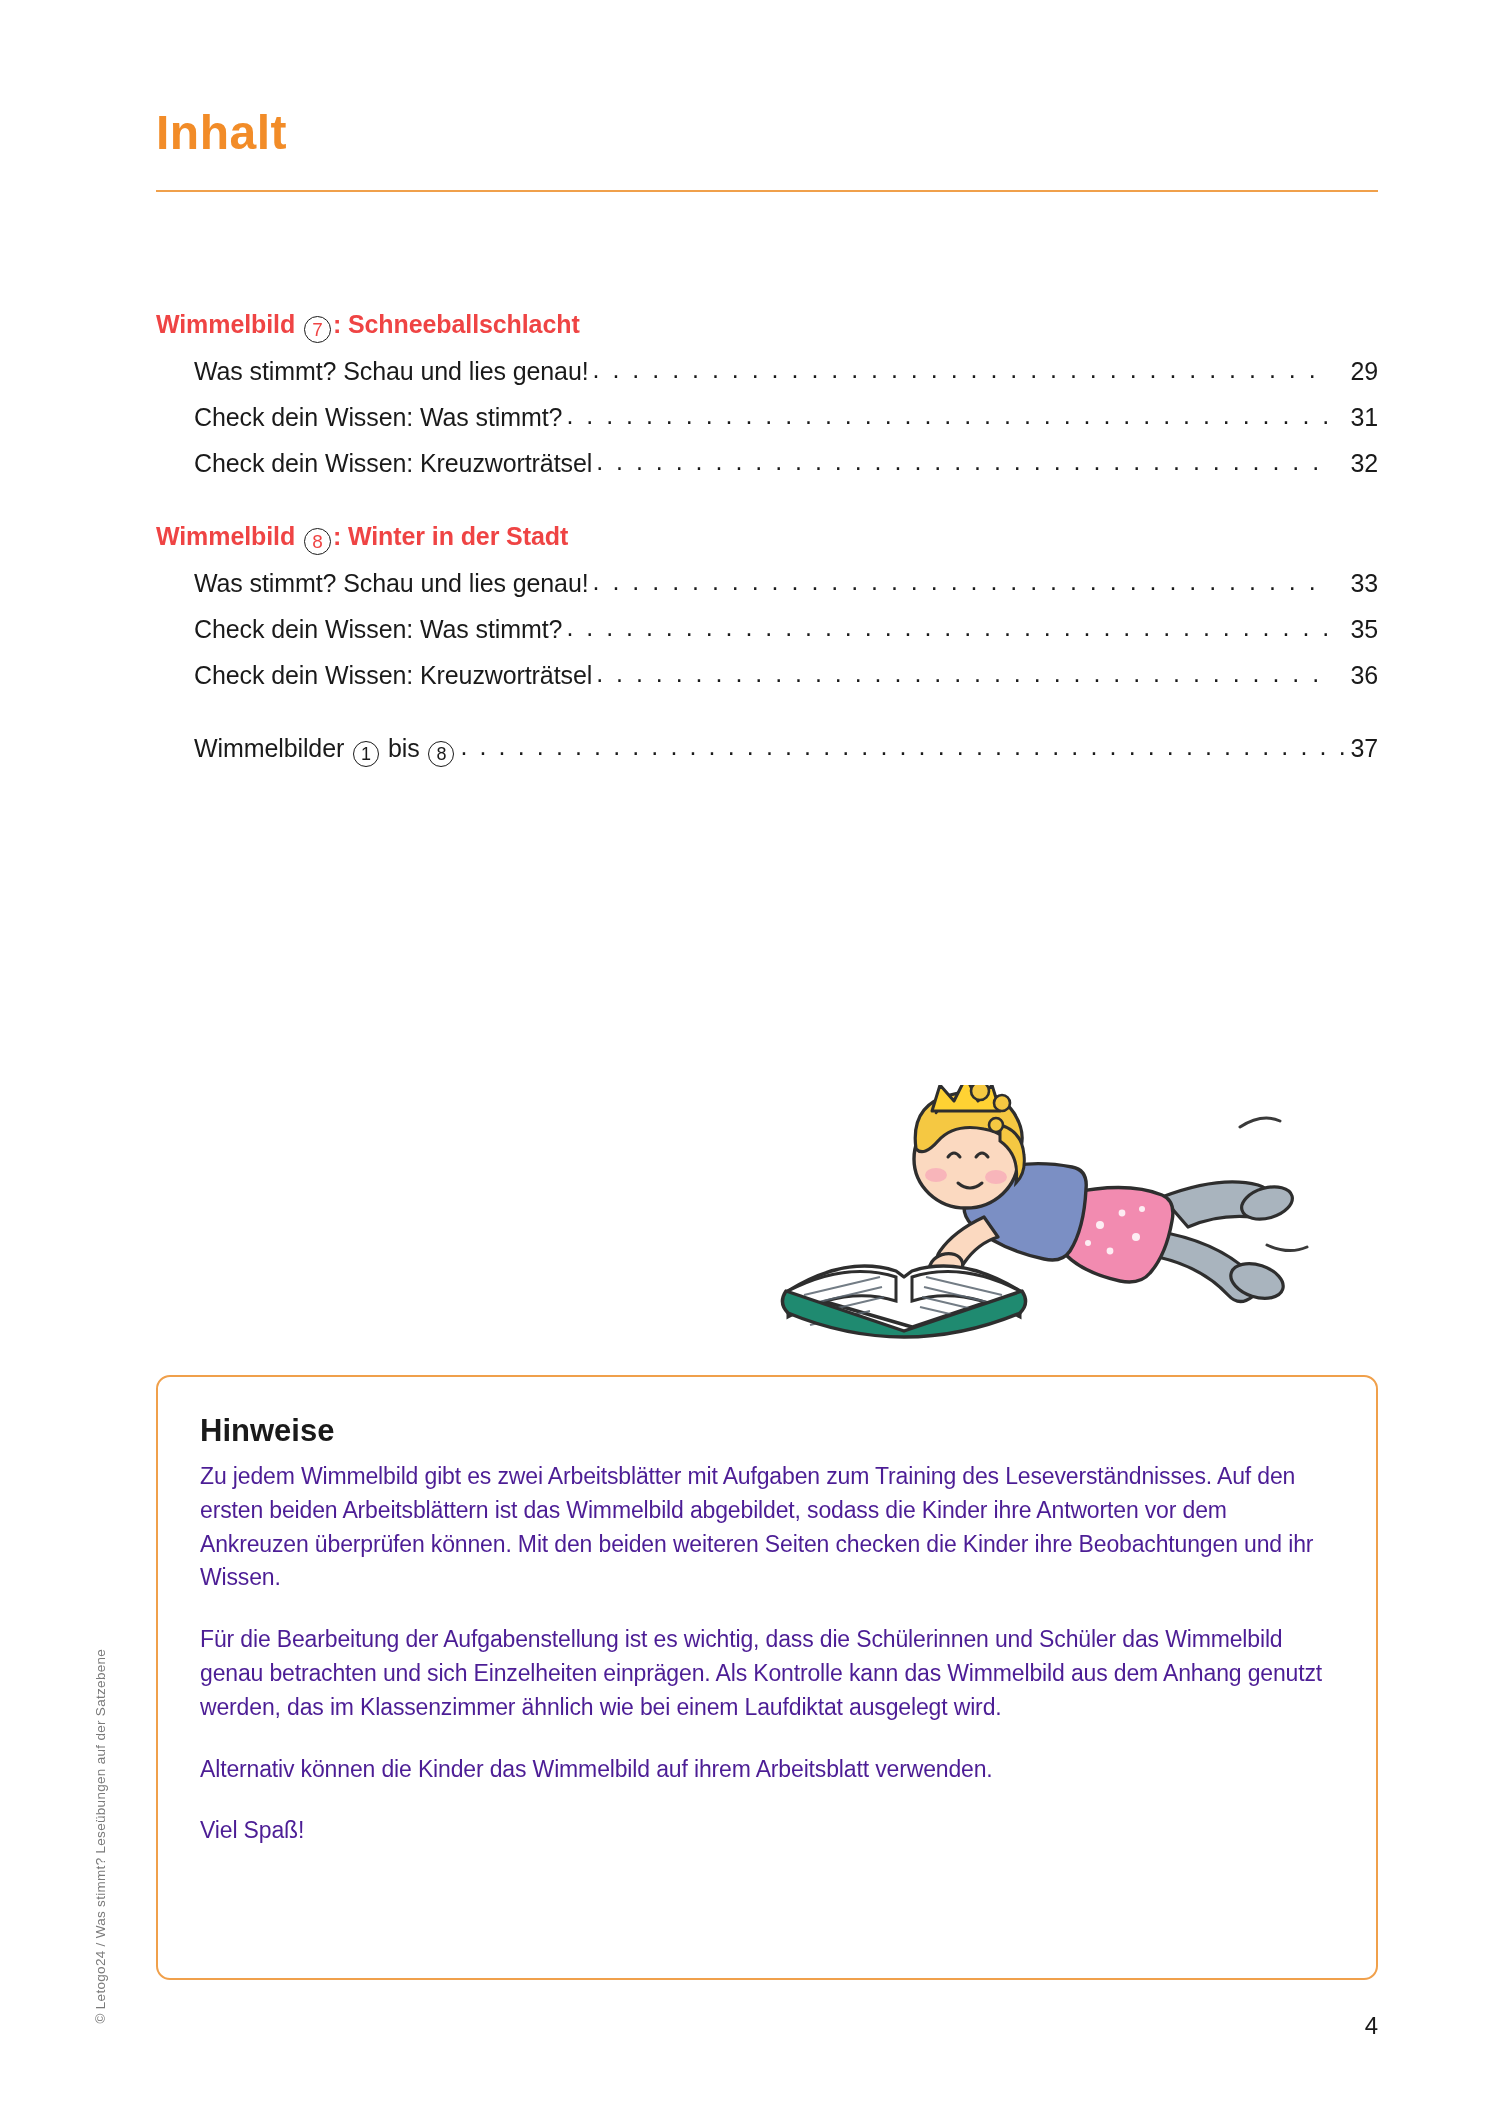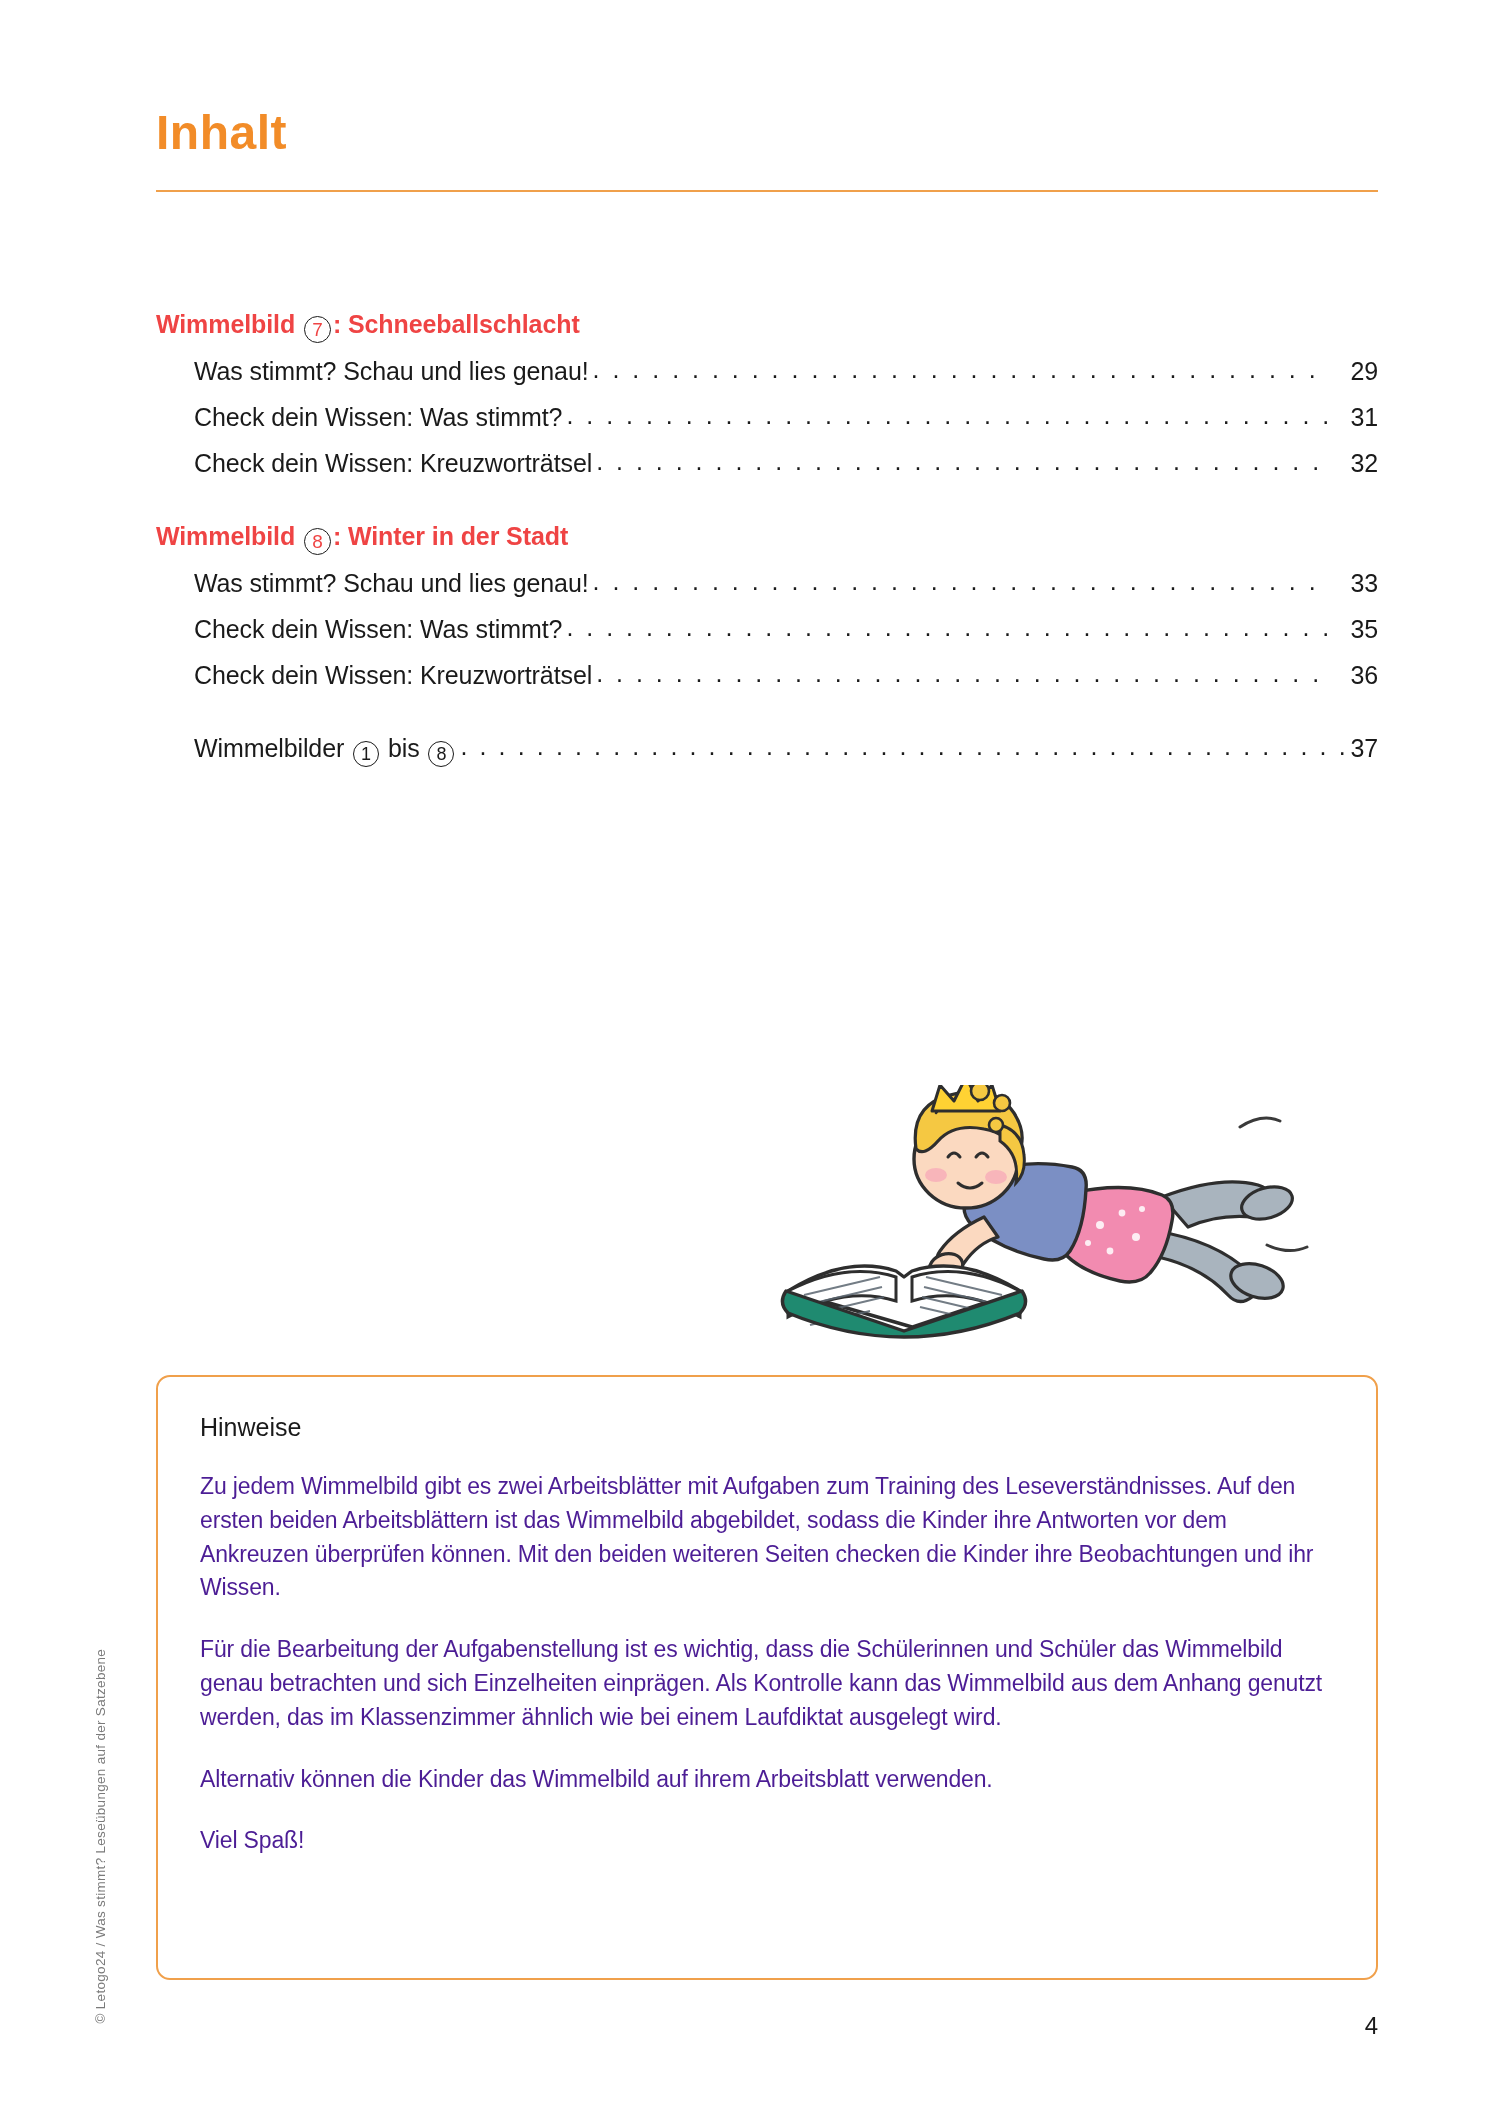--- a/index.html
+++ b/index.html
@@ -114,24 +114,24 @@
   .hinweise {
     position: absolute;
     left: 156px; top: 1375px;
     width: 1222px; height: 605px;
     border: 2.5px solid #F0A04B;
     border-radius: 14px;
     background: transparent;
     padding: 36px 46px 0 42px;
   }
   .hinweise-title {
-    font-size: 25px;
-    font-weight: normal;
-    color: #1a1a1a;
-    margin-bottom: 28px;
+    font-size: 31px;
+    font-weight: bold;
+    color: #1a1a1a;
+    margin-bottom: 11px;
   }
   .hinweise p {
     font-size: 23px;
     line-height: 1.47;
     color: #4c1d95;
     margin-bottom: 28px;
     letter-spacing: -0.15px;
   }
   .hinweise p:last-child { margin-bottom: 0; }
 

